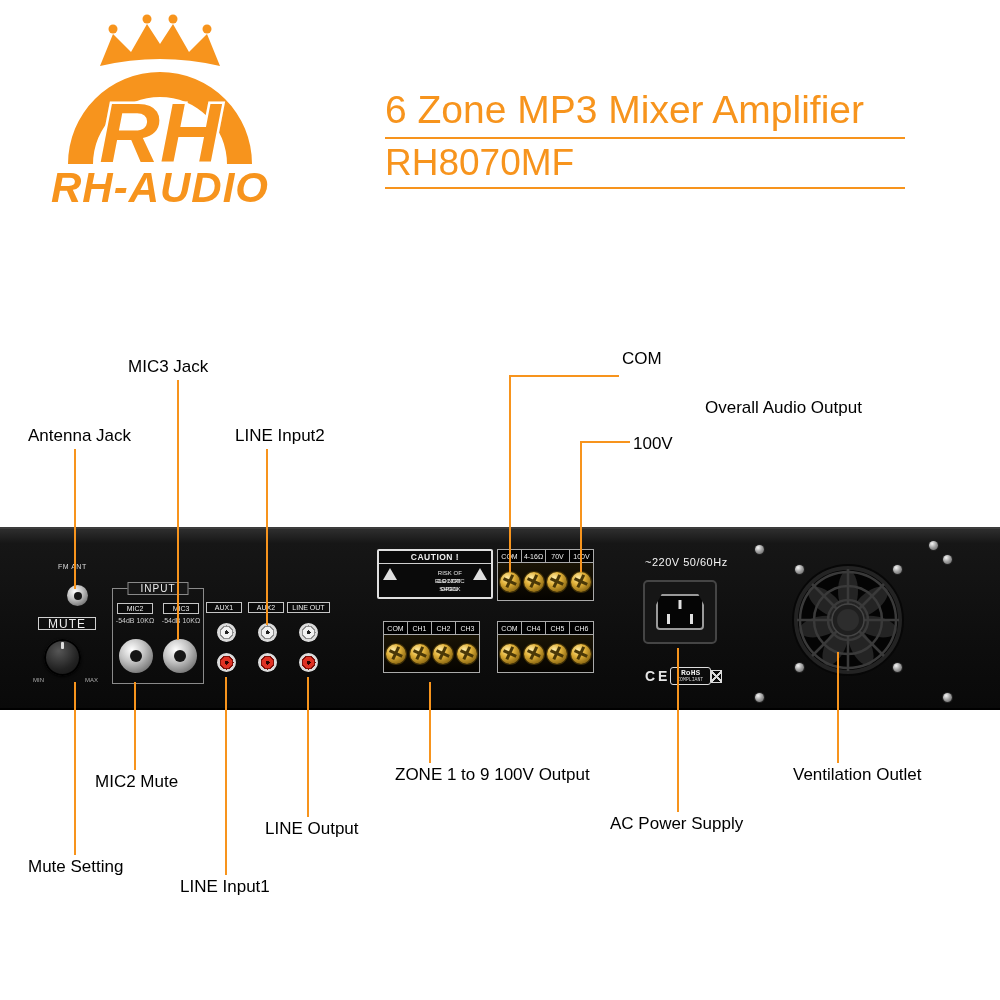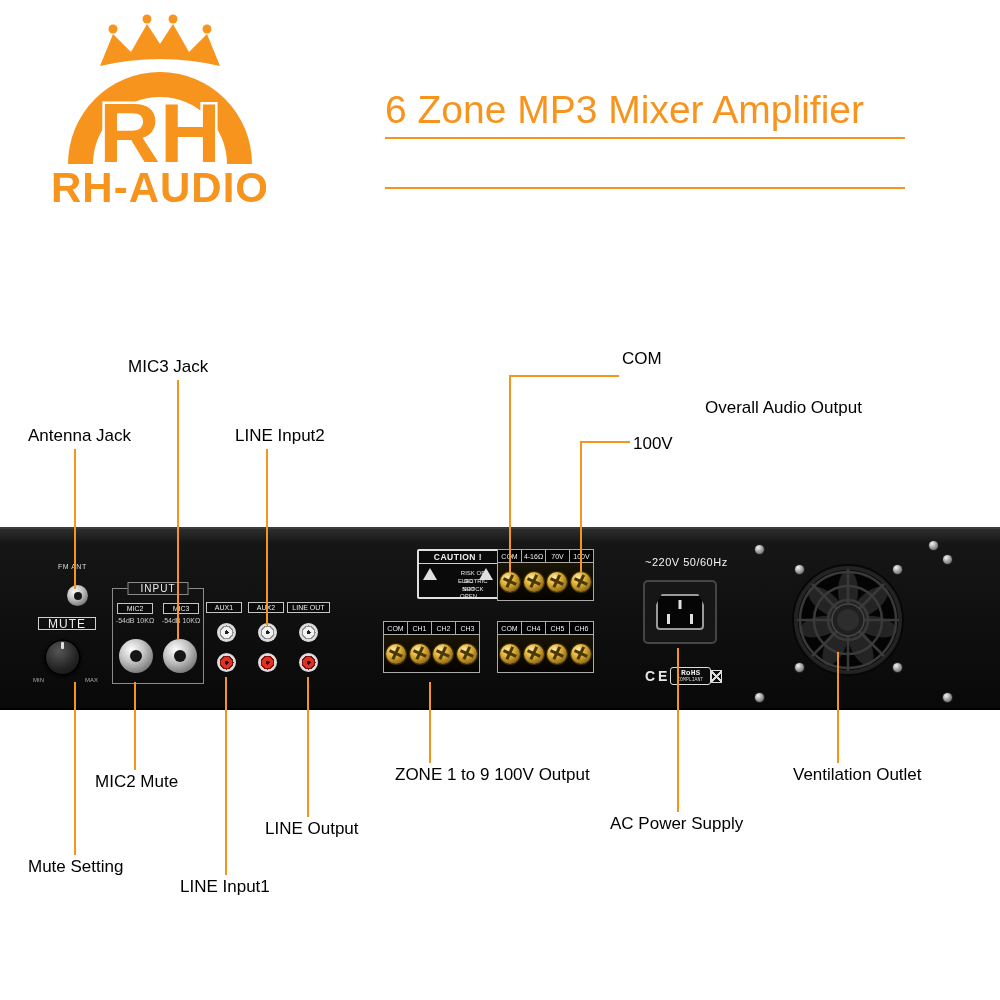--- a/index.html
+++ b/index.html
@@ -1,20 +1,20 @@
 <!DOCTYPE html>
 <html><head>
 <meta charset="utf-8">
 <style>
   html,body{margin:0;padding:0;background:#fff;}
   .canvas{position:relative;width:1000px;height:1000px;background:#ffffff;overflow:hidden;
           font-family:"Liberation Sans",sans-serif;}
 
   
-  .logo{position:absolute;left:20px;top:12px;width:280px;height:195px;}
+  .logo{position:absolute;left:20px;top:12px;width:280px;height:195px;font-style:italic;}
   .title{position:absolute;left:385px;top:88px;font-size:39px;color:#f7941d;white-space:nowrap;}
   .model{position:absolute;left:385px;top:142px;font-size:37px;color:#f7941d;white-space:nowrap;}
   .rule{position:absolute;left:385px;width:520px;height:2px;background:#f7941d;}
   .rule1{top:137px;}
   .rule2{top:187px;}
 
   
   .callout{position:absolute;font-size:17px;color:#000;white-space:nowrap;z-index:30;}
   .c-mic3{left:128px;top:357px;}
   .c-antenna{left:28px;top:426px;}
@@ -69,21 +69,21 @@
   .p-aux1-label{left:206px;top:73px;width:36px;}
   .p-aux2-label{left:248px;top:73px;width:36px;}
   .p-lineout-label{left:287px;top:73px;width:43px;}
   .rca{width:19px;height:19px;border-radius:50%;}
   .rca.white{background:radial-gradient(circle,#222 0 2px,#f2f2f2 2px 5.5px,#8f8f8f 5.5px 7px,#dcdcdc 7px 9.5px,#555 9.5px);}
   .rca.red{background:radial-gradient(circle,#2a0300 0 2px,#e03224 2px 5.5px,#801009 5.5px 7px,#dcdcdc 7px 9.5px,#555 9.5px);}
   .j-a1w{left:217px;top:94px;} .j-a1r{left:217px;top:124px;}
   .j-a2w{left:258px;top:94px;} .j-a2r{left:258px;top:124px;}
   .j-low{left:299px;top:94px;} .j-lor{left:299px;top:124px;}
 
-  .p-caution{left:377px;top:20px;width:82px;height:50px;border:2px solid #e0e0e0;background:#0a0a0a;border-radius:2px;margin-left:40px;}
+  .p-caution{left:377px;top:20px;width:116px;height:50px;border:2px solid #e0e0e0;background:#0a0a0a;border-radius:2px;}
   .p-caution-title{position:relative;height:13px;line-height:13px;text-align:center;font-size:8.5px;font-weight:bold;
                    color:#f0f0f0;border-bottom:1px solid #cfcfcf;letter-spacing:.5px;}
   .p-caution-body{position:relative;display:flex;align-items:center;justify-content:space-between;padding:4px 4px 0 4px;}
   .tri{position:relative;width:0;height:0;border-left:7px solid transparent;border-right:7px solid transparent;border-bottom:12px solid #e0e0e0;}
   .p-caution-text{position:relative;font-size:6px;color:#e8e8e8;text-align:center;line-height:1.3;width:56px;}
 
   .tblock{background:#000;border:1px solid #aaa;width:97px;}
   .t-spk{left:497px;top:20px;} .t-z1{left:383px;top:92px;} .t-z2{left:497px;top:92px;}
   .thead{position:relative;display:flex;height:13px;border-bottom:1px solid #aaa;}
   .thead span{position:relative;flex:1;display:flex;align-items:center;justify-content:center;font-size:7px;color:#f0f0f0;
@@ -135,20 +135,21 @@
         <circle cx="187" cy="17" r="4.5"></circle>
       </g>
       <path d="M48,152 A92,92 0 0 1 232,152 L207,152 A67,67 0 0 0 73,152 Z" fill="#f7941d"></path>
       <text x="140" y="150" text-anchor="middle" font-family="Liberation Sans, sans-serif" font-size="84" font-weight="bold" fill="#f7941d" stroke="#ffffff" stroke-width="5" paint-order="stroke">RH</text>
       <text x="140" y="190" text-anchor="middle" font-family="Liberation Sans, sans-serif" font-size="42" font-weight="bold" fill="#f7941d" letter-spacing="1">RH-AUDIO</text>
     </svg>
   </div>
 
   <div class="title">6 Zone MP3 Mixer Amplifier</div>
   <div class="rule rule1"></div>
+  <div class="model">RH8070MF</div>
   <div class="rule rule2"></div>
 
   <div class="panel">
 
     <div class="p-fmant-label ptext">FM ANT</div>
     <div class="p-ant-jack metal"></div>
 
     <div class="p-mute-label">MUTE</div>
     <div class="p-knob"></div>
     <div class="p-min ptext">MIN</div>

